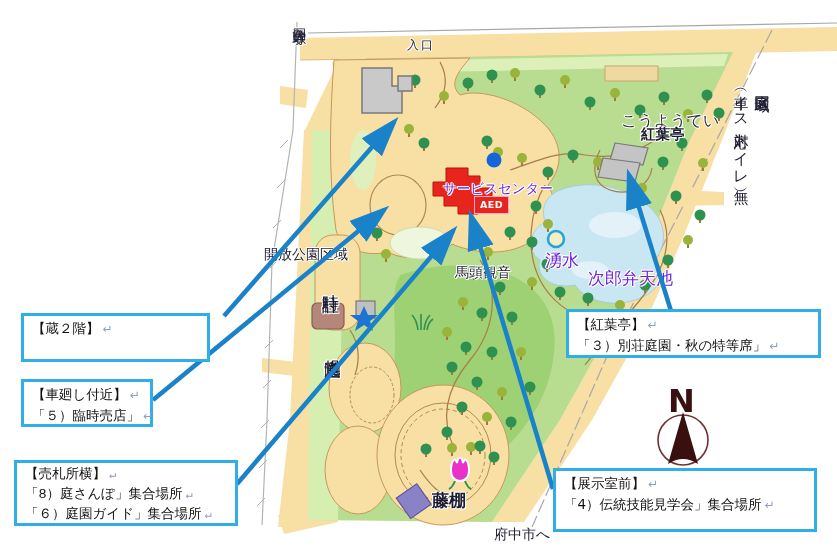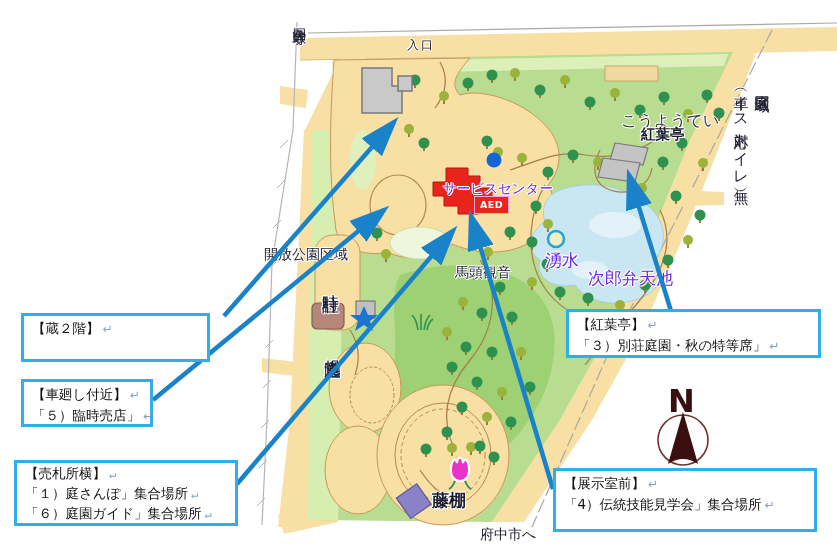--- a/index.html
+++ b/index.html
@@ -223,21 +223,21 @@
   <div class="lbl navy" style="left:443px; top:180px; font-size:13.5px;">サービスセンター</div>
   <div class="aed" style="left:474px; top:196px;">AED</div>
   <div class="lbl" style="left:455px; top:264px;">馬頭観音</div>
   <div class="lbl navy sm" style="left:545px; top:249px;">湧水</div>
   <div class="lbl navy sm" style="left:588px; top:267px;">次郎弁天池</div>
   <div class="lbl xs" style="left:621px; top:111px; color:#333;">こうようてい</div>
   <div class="lbl bold" style="left:625px; top:125px; font-size:14.5px;padding-left:16px;">紅葉亭</div>
   <div class="lbl vert sm" style="left:320px; top:281px;">時計柱</div>
   <div class="lbl vert sm" style="left:322px; top:346px;">児童遊園</div>
   <div class="lbl bold sm" style="left:432px; top:489px;">藤棚</div>
-  <div class="lbl" style="left:480px; top:526px;text-align:right;">府中市へ</div>
+  <div class="lbl" style="left:494px; top:526px;text-align:right;">府中市へ</div>
 
   <svg class="arrowlayer" width="837" height="553" viewBox="0 0 837 553">
     <g stroke="#1a82c8" stroke-width="4.5" marker-end="url(#ah)">
       <line x1="224" y1="316" x2="394" y2="122"></line>
       <line x1="153" y1="400" x2="384" y2="210"></line>
       <line x1="237" y1="484" x2="453" y2="231"></line>
       <line x1="671" y1="311" x2="629" y2="175"></line>
       <line x1="553" y1="489" x2="471" y2="216"></line>
     </g>
   </svg>
@@ -246,21 +246,21 @@
     <div><span>【蔵２階】</span><span class="ret">↵</span></div>
   </div>
 
   <div class="callout" style="left:21px; top:379px; width:132px; height:48px;">
     <div><span>【車廻し付近】</span><span class="ret">↵</span></div>
     <div><span>「５）臨時売店」</span><span class="ret">↵</span></div>
   </div>
 
   <div class="callout" style="left:14px; top:460px; width:224px; height:66px;font-family:Liberation Mono, monospace;">
     <div><span>【売札所横】</span><span class="ret">↵</span></div>
-    <div><span>「１）庭さんぽ」集合場所</span><span class="ret">↵</span></div>
+    <div><span>「8）庭さんぽ」集合場所</span><span class="ret">↵</span></div>
     <div><span>「６）庭園ガイド」集合場所</span><span class="ret">↵</span></div>
   </div>
 
   <div class="callout" style="left:566px; top:309px; width:255px; height:49px;">
     <div><span>【紅葉亭】</span><span class="ret">↵</span></div>
     <div><span>「３）別荘庭園・秋の特等席」</span><span class="ret">↵</span></div>
   </div>
 
   <div class="callout" style="left:553px; top:468px; width:264px; height:64px;">
     <div><span>【展示室前】</span><span class="ret">↵</span></div>

